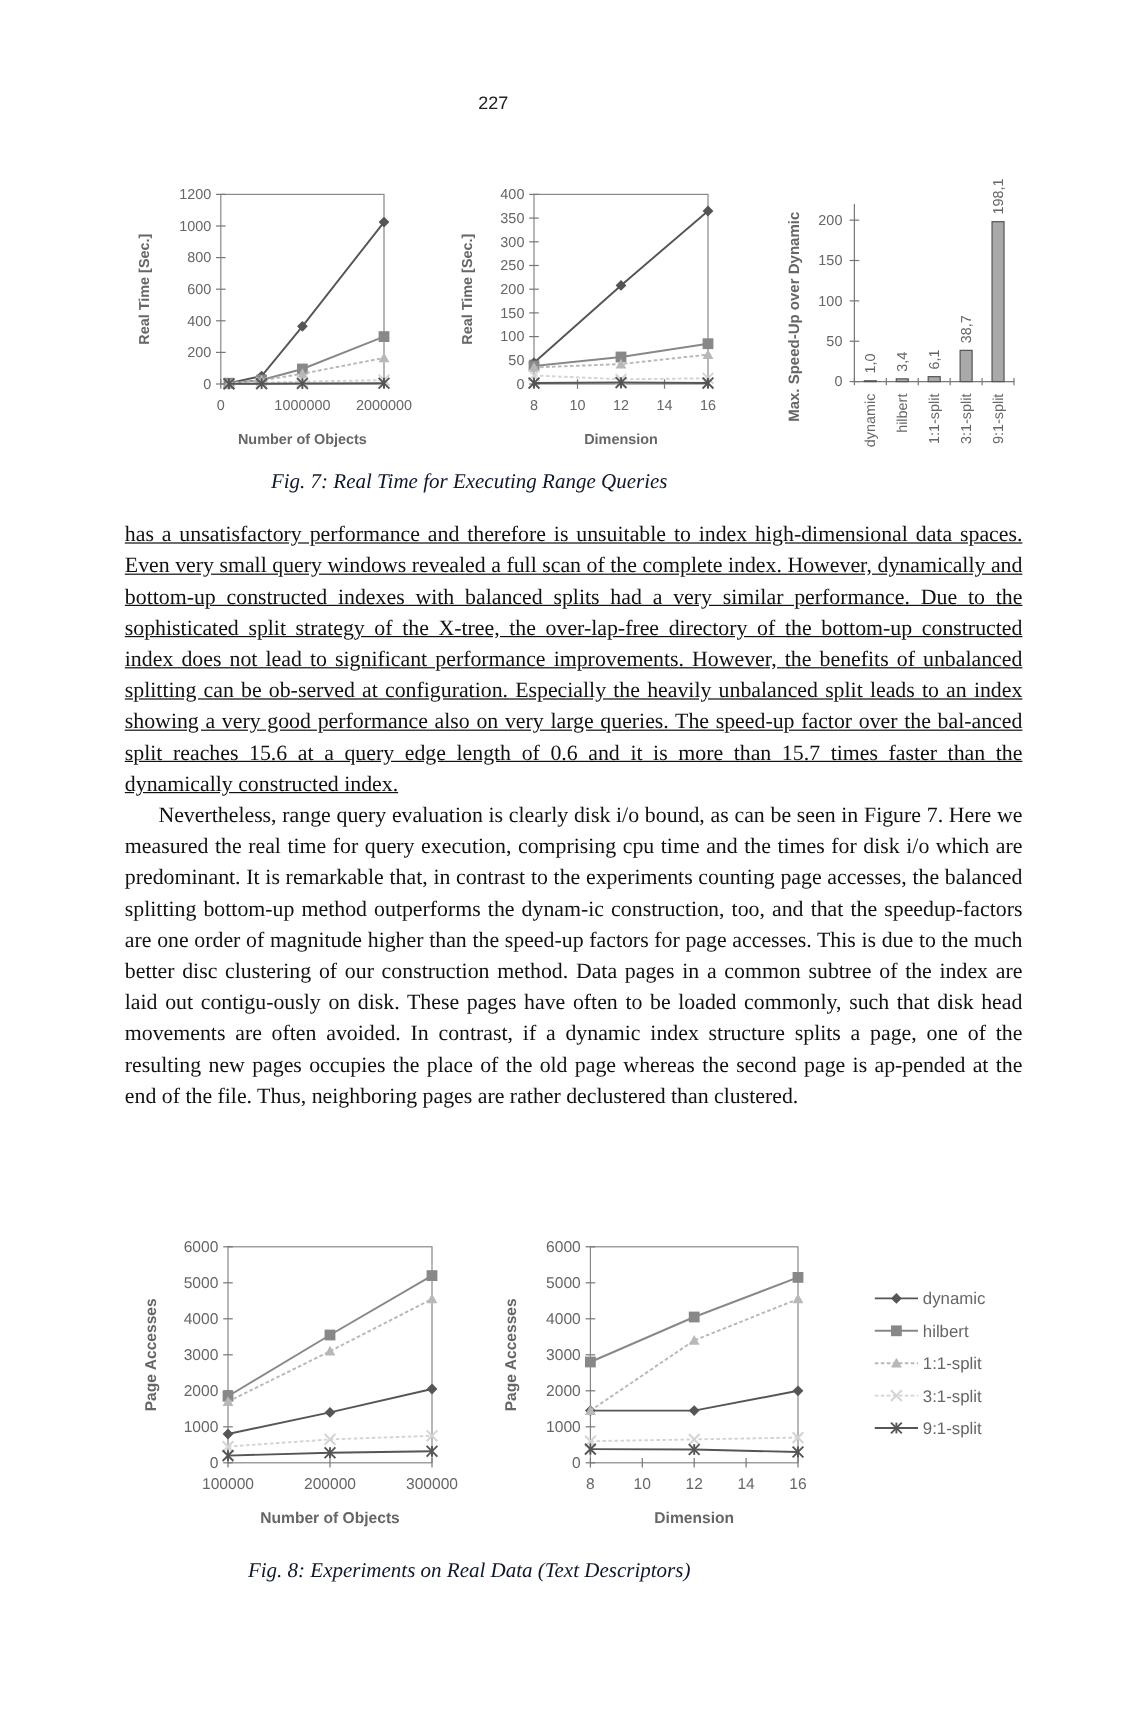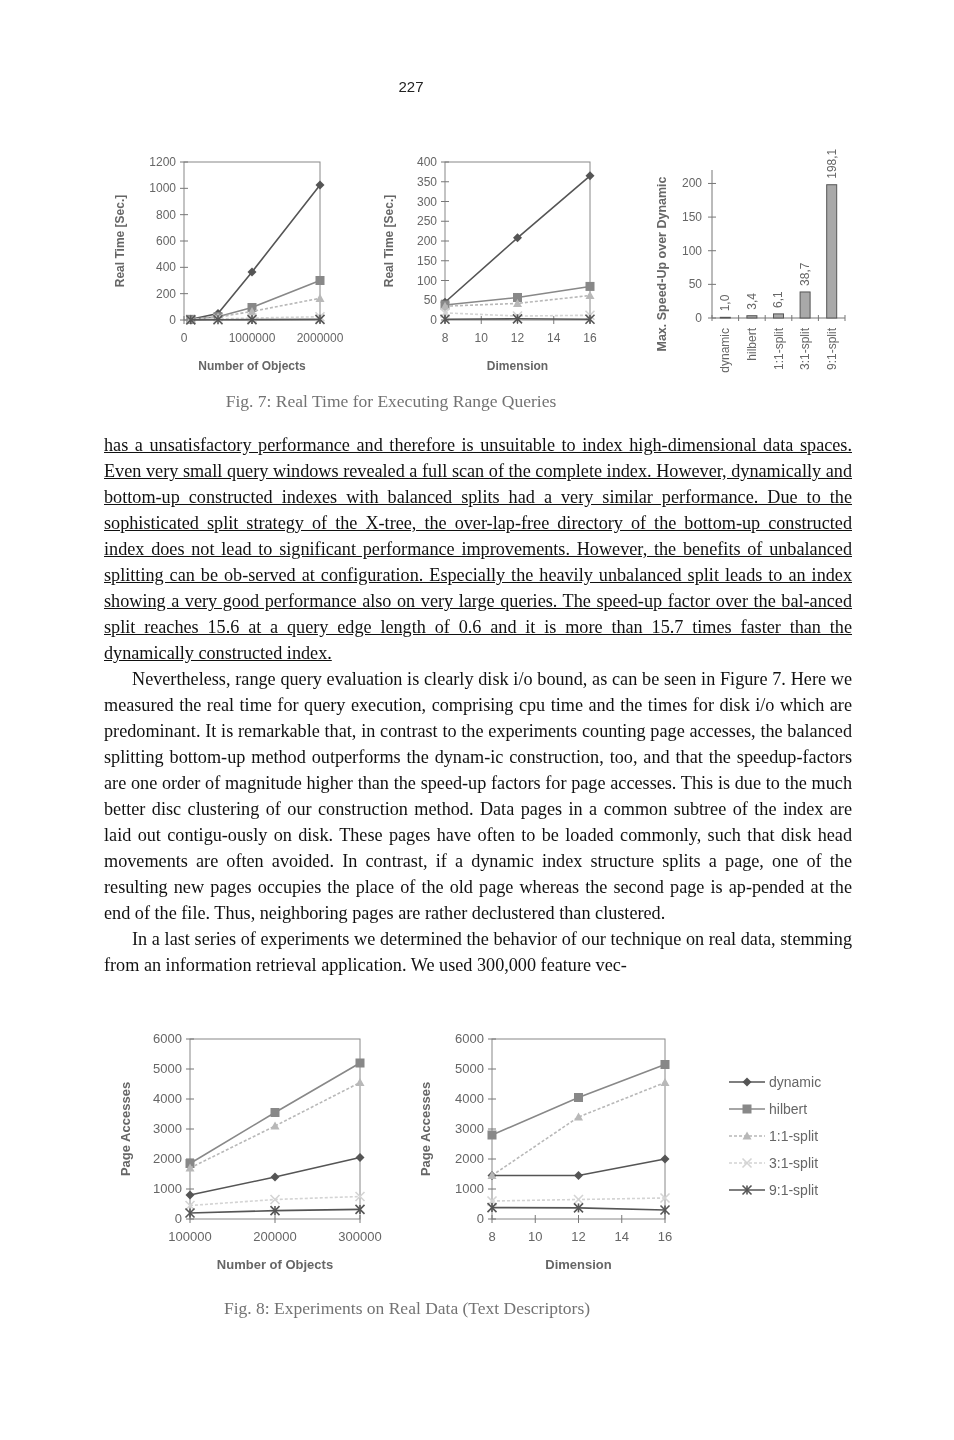--- a/index.html
+++ b/index.html
@@ -2,21 +2,21 @@
 <html><head>
 <meta charset="utf-8">
 <style>
   html, body { margin: 0; padding: 0; background: #ffffff; }
   body { width: 954px; height: 1440px; position: relative; overflow: hidden;
          font-family: "Liberation Serif", serif; color: #111; }
   .page-number { position: absolute; left: 0; width: 822px; top: 78px; text-align: center;
                  font-family: "Liberation Sans", sans-serif; font-size: 15px; color: #222; }
   svg.chart { position: absolute; overflow: visible; }
   svg.chart text { font-family: "Liberation Sans", sans-serif; fill: #666; }
-  .caption { position: absolute; left: 0; width: 782px; text-align: center; font-size: 17.5px; color: #737373; }
+  .caption { position: absolute; left: 0; width: 782px; text-align: center; font-size: 17.5px; color: #0f172a; font-style: italic; }
   .body-text { position: absolute; left: 104px; width: 748px; font-size: 18.2px; line-height: 26px;
                text-align: justify; color: #111; }
   .body-text p { margin: 0; }
   .body-text p.indent { text-indent: 28px; }
   .body-text p.first { text-indent: 0; text-decoration: underline; }
 </style>
 </head>
 <body>
 
 <div class="page-number">227</div>
@@ -208,21 +208,20 @@
     <text x="195.7" y="58.73272727272729" text-anchor="start" font-size="12" transform="rotate(-90 195.7 58.73272727272729)">198,1</text>
     <text x="195.7" y="208" text-anchor="end" font-size="12" transform="rotate(-90 195.7 208)">9:1-split</text>
     <text x="26" y="144" text-anchor="middle" font-size="12.5" font-weight="bold" transform="rotate(-90 26 144)">Max. Speed-Up over Dynamic</text>
   </svg>
 
 <div class="caption" style="top:391px;">Fig. 7: Real Time for Executing Range Queries</div>
 
 <div class="body-text" style="top:432px;">
   <p class="first">has a unsatisfactory performance and therefore is unsuitable to index high-dimensional data spaces. Even very small query windows revealed a full scan of the complete index. However, dynamically and bottom-up constructed indexes with balanced splits had a very similar performance. Due to the sophisticated split strategy of the X-tree, the over-lap-free directory of the bottom-up constructed index does not lead to significant performance improvements. However, the benefits of unbalanced splitting can be ob-served at configuration. Especially the heavily unbalanced split leads to an index showing a very good performance also on very large queries. The speed-up factor over the bal-anced split reaches 15.6 at a query edge length of 0.6 and it is more than 15.7 times faster than the dynamically constructed index.</p>
   <p class="indent">Nevertheless, range query evaluation is clearly disk i/o bound, as can be seen in Figure 7. Here we measured the real time for query execution, comprising cpu time and the times for disk i/o which are predominant. It is remarkable that, in contrast to the experiments counting page accesses, the balanced splitting bottom-up method outperforms the dynam-ic construction, too, and that the speedup-factors are one order of magnitude higher than the speed-up factors for page accesses. This is due to the much better disc clustering of our construction method. Data pages in a common subtree of the index are laid out contigu-ously on disk. These pages have often to be loaded commonly, such that disk head movements are often avoided. In contrast, if a dynamic index structure splits a page, one of the resulting new pages occupies the place of the old page whereas the second page is ap-pended at the end of the file. Thus, neighboring pages are rather declustered than clustered.</p>
-  <p class="indent">In a last series of experiments we determined the behavior of our technique on real data, stemming from an information retrieval application. We used 300,000 feature vec-</p>
 </div>
 
 <svg class="chart" id="fig8a" style="left:100px;top:1027px;" width="300" height="260">
     <rect x="90" y="12" width="170" height="180" fill="none" stroke="#888" stroke-width="1"></rect>
     <line x1="86" y1="192" x2="94" y2="192" stroke="#777" stroke-width="1"></line>
     <text x="82" y="196" text-anchor="end" font-size="13">0</text>
     <line x1="86" y1="162" x2="94" y2="162" stroke="#777" stroke-width="1"></line>
     <text x="82" y="166" text-anchor="end" font-size="13">1000</text>
     <line x1="86" y1="132" x2="94" y2="132" stroke="#777" stroke-width="1"></line>
     <text x="82" y="136" text-anchor="end" font-size="13">2000</text>
@@ -372,13 +371,13 @@
     <text x="44" y="100" font-size="14">3:1-split</text>
     <line x1="4" y1="122" x2="40" y2="122" stroke="#555555" stroke-width="1.6"></line>
     <g stroke="#555555" stroke-width="1.6">
       <line x1="17.5" y1="117.5" x2="26.5" y2="126.5"></line>
       <line x1="17.5" y1="126.5" x2="26.5" y2="117.5"></line>
       <line x1="22" y1="117.5" x2="22" y2="126.5"></line>
     </g>
     <text x="44" y="127" font-size="14">9:1-split</text>
   </svg>
 
-<div class="caption" style="top:1298px;padding-left:16px;">Fig. 8: Experiments on Real Data (Text Descriptors)</div>
+<div class="caption" style="top:1298px;">Fig. 8: Experiments on Real Data (Text Descriptors)</div>
 
 </body></html>

